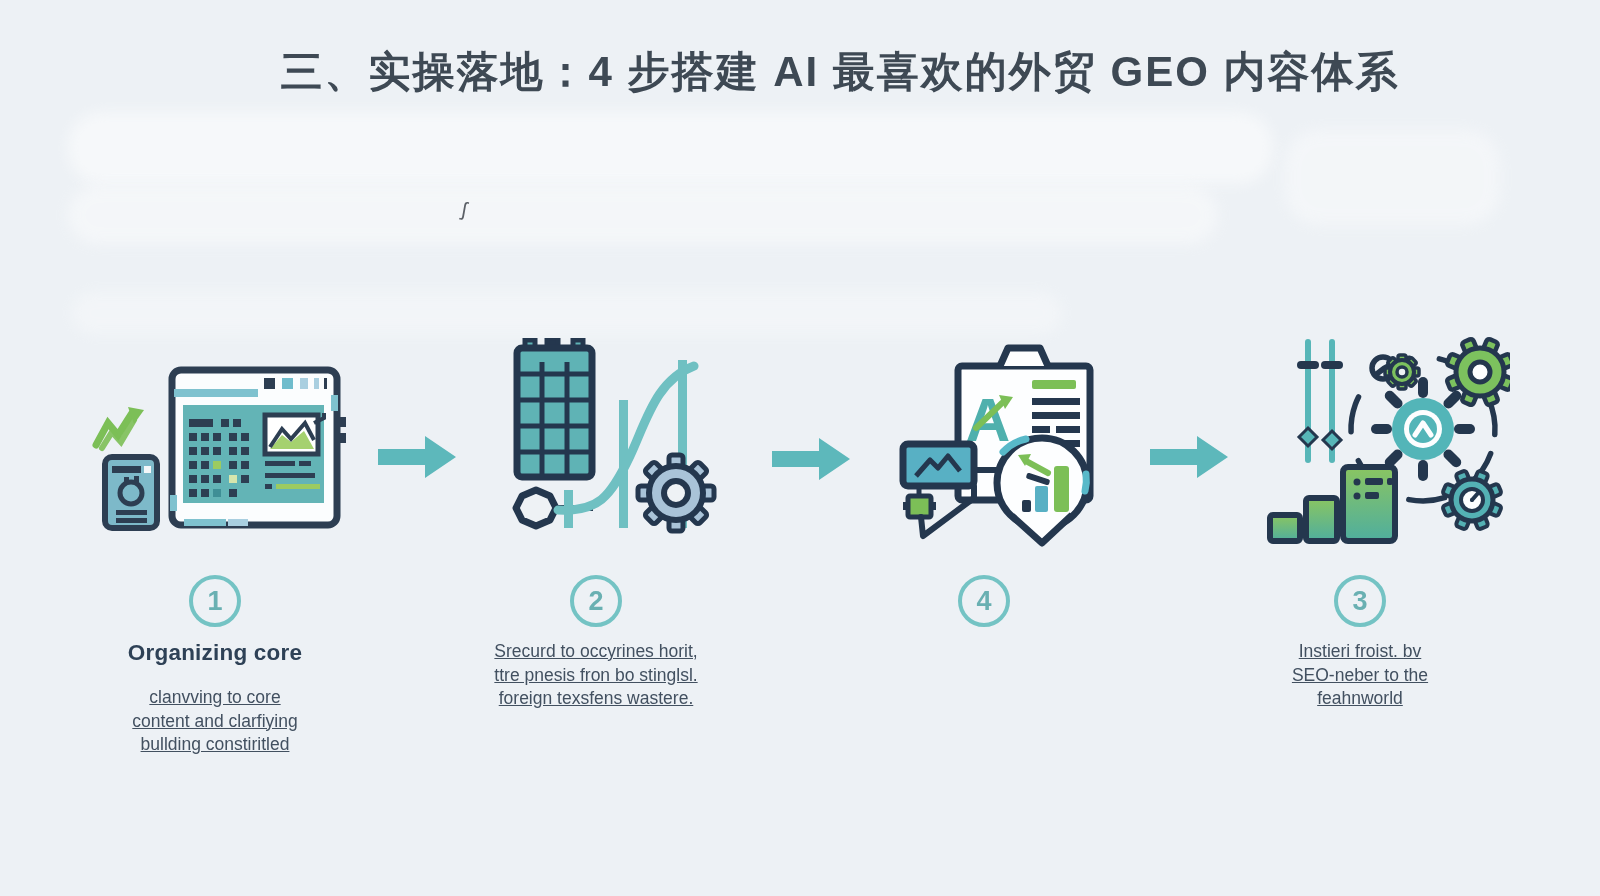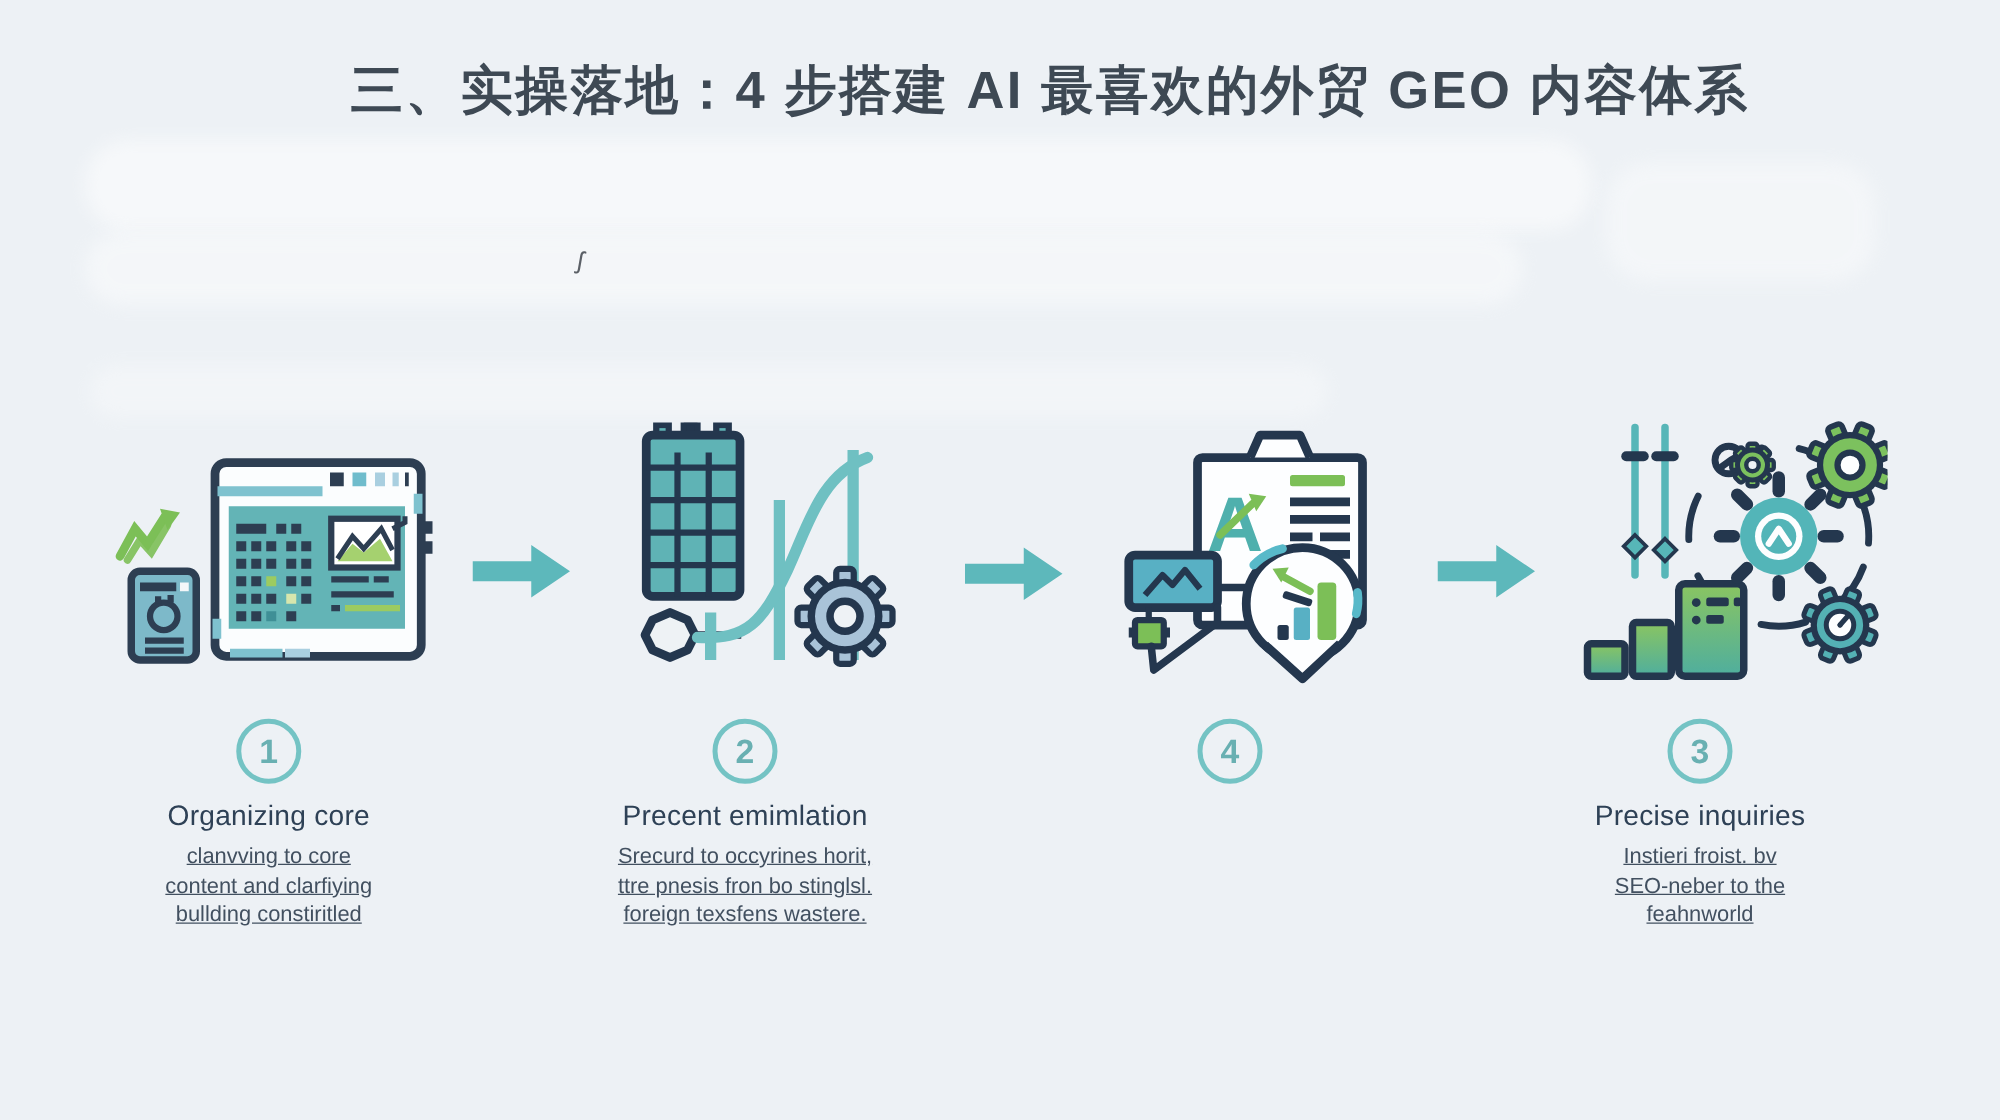--- a/index.html
+++ b/index.html
@@ -23,21 +23,21 @@
   .arrow{position:absolute;width:80px;height:58px;}
   .arrow-1{left:378px;top:428px;}
   .arrow-2{left:772px;top:430px;}
   .arrow-3{left:1150px;top:428px;}
   .col{position:absolute;width:320px;top:575px;text-align:center;}
   .col-1{left:55px;}  .col-2{left:436px;}  .col-3{left:824px;}  .col-4{left:1200px;}
   .num{width:52px;height:52px;border:4px solid #74c3c4;border-radius:50%;
        margin:0 auto 13px auto;box-sizing:border-box;
        display:flex;align-items:center;justify-content:center;
        font-size:27px;font-weight:600;color:#69b0b2;}
-  .heading{font-size:22.5px;font-weight:400;color:#2e4156;letter-spacing:.2px;margin-bottom:7px;}
+  .heading{font-size:22.5px;font-weight:700;color:#2e4156;letter-spacing:.2px;margin-bottom:20px;}
   .heading.teal{color:#58b5b7;}
   .body-text{font-size:17.5px;line-height:23.5px;color:#425060;white-space:pre-line;text-decoration:underline;}
 </style>
 </head>
 <body>
 
 <div class="stage">
 
   <div class="ghost g1"></div>
   <div class="ghost g2"></div>
@@ -278,31 +278,29 @@
   <div class="col col-1">
     <div class="num">1</div>
     <div class="heading">Organizing core</div>
     <div class="body-text">clanvving to core
 content and clarfiying
 bullding constiritled</div>
   </div>
 
   <div class="col col-2">
     <div class="num">2</div>
-    <div class="heading">Precent emimlation</div>
     <div class="body-text">Srecurd to occyrines horit,
 ttre pnesis fron bo stinglsl.
 foreign texsfens wastere.</div>
   </div>
 
   <div class="col col-3">
     <div class="num">4</div>
   </div>
 
   <div class="col col-4">
     <div class="num">3</div>
-    <div class="heading">Precise inquiries</div>
     <div class="body-text">Instieri froist. bv
 SEO-neber to the
 feahnworld</div>
   </div>
 
 </div>
 
 </body></html>

